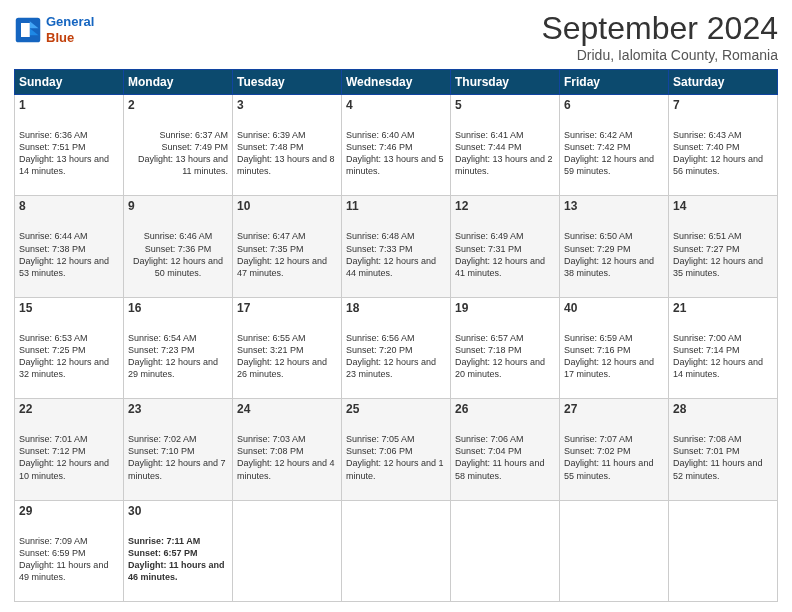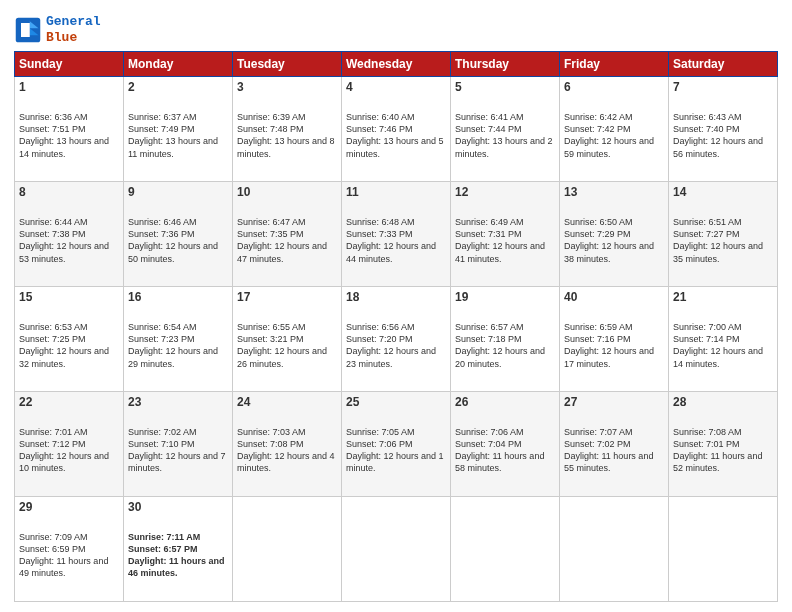--- a/index.html
+++ b/index.html
@@ -15,21 +15,20 @@
       height: 612px;
       padding: 10px 14px 10px 14px;
       display: flex;
       flex-direction: column;
     }
     .header {
       display: flex;
       align-items: flex-start;
       justify-content: space-between;
       margin-bottom: 6px;
-      font-family: Liberation Mono, monospace;
     }
     .logo {
       display: flex;
       align-items: center;
       gap: 4px;
       margin-top: 4px;
     }
     .logo-icon {
       width: 28px;
       height: 28px;
@@ -47,21 +46,21 @@
       color: #555;
     }
     .calendar {
       flex: 1;
       border: 1px solid #ccc;
       border-collapse: collapse;
       width: 100%;
       table-layout: fixed;
     }
     .calendar th {
-      background: #b91c1c;
+      background: #0c4a6e;
       color: #fff;
       font-size: 12px;
       font-weight: bold;
       padding: 5px 4px;
       text-align: left;
       border: 1px solid #1044a0;
     }
     .calendar td {
       vertical-align: top;
       padding: 3px 4px;
@@ -100,20 +99,24 @@
         <rect x="2" y="2" width="28" height="28" rx="3" fill="#1565c0"></rect>
         <polygon points="18,6 28,14 18,14" fill="#42a5f5"></polygon>
         <polygon points="18,14 28,22 18,22" fill="#1e88e5"></polygon>
         <polygon points="8,8 18,8 18,24 8,24" fill="white"></polygon>
       </svg>
       <div>
         <div style="font-size:13px;font-weight:bold;color:#1565c0;line-height:1.2;">General</div>
         <div style="font-size:13px;font-weight:bold;color:#c2410c;line-height:1.2;">Blue</div>
       </div>
     </div>
+    <div class="title-block">
+      <div class="month-title">September 2024</div>
+      <div class="location-title">Dridu, Ialomita County, Romania</div>
+    </div>
   </div>
 
   <table class="calendar">
     <thead>
       <tr>
       <th>Sunday</th>
           <th>Monday</th>
           <th>Tuesday</th>
           <th>Wednesday</th>
           <th>Thursday</th>
@@ -124,21 +127,21 @@
     <tbody id="calendar-body">
     <tr>
           <td>
             <span class="day-num">1</span>
             <div class="day-info" style="white-space: pre-line;">Sunrise: 6:36 AM
 Sunset: 7:51 PM
 Daylight: 13 hours and 14 minutes.</div>
           </td>
           <td>
             <span class="day-num">2</span>
-            <div class="day-info" style="white-space: pre-line;">Sunrise: 6:37 AM
+            <div class="day-info" style="white-space: pre-line; text-align: right;">Sunrise: 6:37 AM
 Sunset: 7:49 PM
 Daylight: 13 hours and 11 minutes.</div>
           </td>
           <td>
             <span class="day-num">3</span>
             <div class="day-info" style="white-space: pre-line;">Sunrise: 6:39 AM
 Sunset: 7:48 PM
 Daylight: 13 hours and 8 minutes.</div>
           </td>
           <td>
@@ -168,21 +171,21 @@
         </tr>
         <tr>
           <td>
             <span class="day-num">8</span>
             <div class="day-info" style="white-space: pre-line;">Sunrise: 6:44 AM
 Sunset: 7:38 PM
 Daylight: 12 hours and 53 minutes.</div>
           </td>
           <td>
             <span class="day-num">9</span>
-            <div class="day-info" style="white-space: pre-line;">Sunrise: 6:46 AM
+            <div class="day-info" style="white-space: pre-line; text-align: center;">Sunrise: 6:46 AM
 Sunset: 7:36 PM
 Daylight: 12 hours and 50 minutes.</div>
           </td>
           <td>
             <span class="day-num">10</span>
             <div class="day-info" style="white-space: pre-line;">Sunrise: 6:47 AM
 Sunset: 7:35 PM
 Daylight: 12 hours and 47 minutes.</div>
           </td>
           <td>

